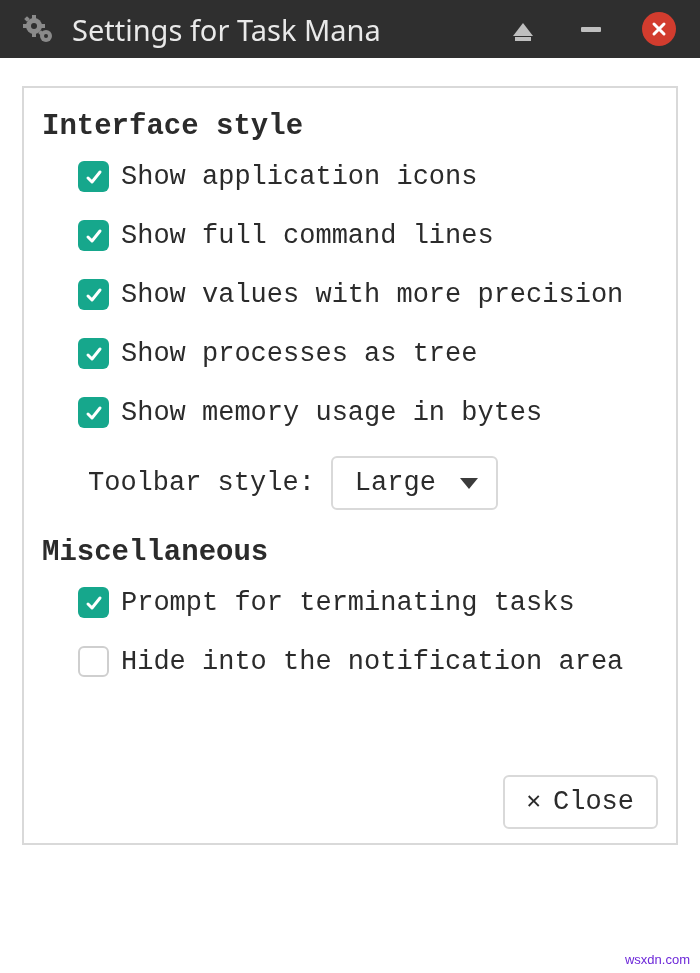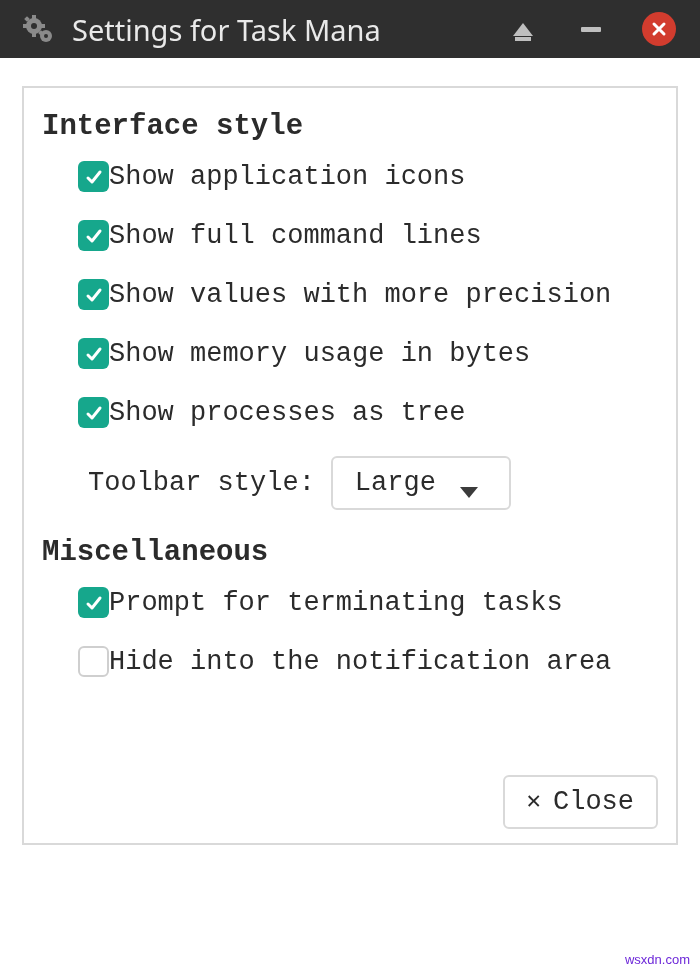--- a/index.html
+++ b/index.html
@@ -95,21 +95,21 @@
     }
     .section-title {
       font-size: 29px;
       font-weight: 700;
       margin-bottom: 18px;
     }
     .indent { padding-left: 36px; }
     .row {
       display: flex;
       align-items: center;
-      gap: 0;
+      gap: 12px;
       margin-bottom: 28px;
       font-size: 27px;
     }
     .row:last-child { margin-bottom: 18px; }
     .checkbox {
       width: 31px; height: 31px;
       border-radius: 6px;
       flex-shrink: 0;
       display: flex;
       align-items: center;
@@ -127,23 +127,23 @@
       align-items: center;
       gap: 16px;
       margin-top: 4px;
       margin-bottom: 26px;
       font-size: 27px;
       margin-left: 10px;
     }
     .combobox {
       border: 2px solid #d9d9d9;
       border-radius: 6px;
-      padding: 10px 31px 10px 22px;
-      display: flex;
-      align-items: flex-end;
+      padding: 10px 18px 10px 22px;
+      display: flex;
+      align-items: center;
       gap: 24px;
       font-size: 27px;
       cursor: pointer;
       background: #fff;
     }
     .combobox .chev {
       width: 0; height: 0;
       border-left: 9px solid transparent;
       border-right: 9px solid transparent;
       border-top: 11px solid #3b3b3b;
@@ -248,30 +248,30 @@
           </div>
           <span class="label">Show values with more precision</span>
         </div>
 
         <div class="row">
           <div class="checkbox checked">
             <svg viewBox="0 0 20 20" width="20" height="20">
                 <path d="M4 11 L8 15 L16 5" stroke="#fff" stroke-width="3" fill="none" stroke-linecap="round" stroke-linejoin="round"></path>
               </svg>
           </div>
+          <span class="label">Show processes as tree</span>
+        </div>
+
+        <div class="row">
+          <div class="checkbox checked">
+            <svg viewBox="0 0 20 20" width="20" height="20">
+                <path d="M4 11 L8 15 L16 5" stroke="#fff" stroke-width="3" fill="none" stroke-linecap="round" stroke-linejoin="round"></path>
+              </svg>
+          </div>
           <span class="label">Show memory usage in bytes</span>
-        </div>
-
-        <div class="row">
-          <div class="checkbox checked">
-            <svg viewBox="0 0 20 20" width="20" height="20">
-                <path d="M4 11 L8 15 L16 5" stroke="#fff" stroke-width="3" fill="none" stroke-linecap="round" stroke-linejoin="round"></path>
-              </svg>
-          </div>
-          <span class="label">Show processes as tree</span>
         </div>
 
         <div class="toolbar-row">
           <span class="label">Toolbar style:</span>
           <div class="combobox">
             <span>Large</span>
             <div class="chev"></div>
           </div>
         </div>
       </div>

